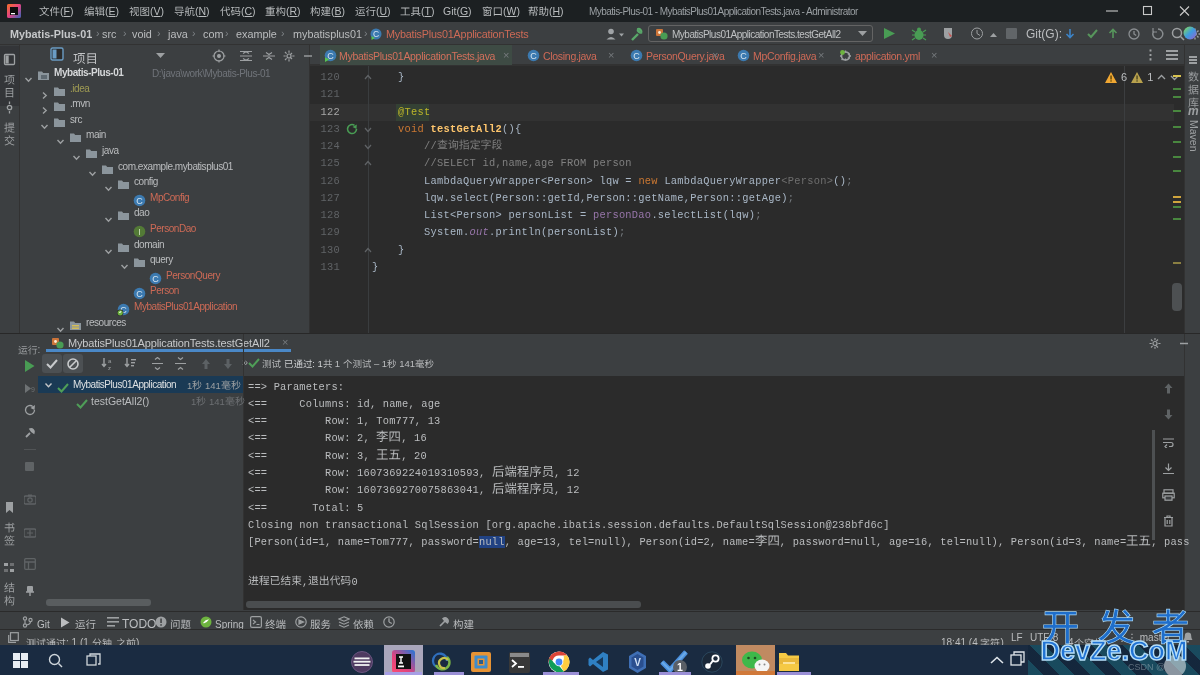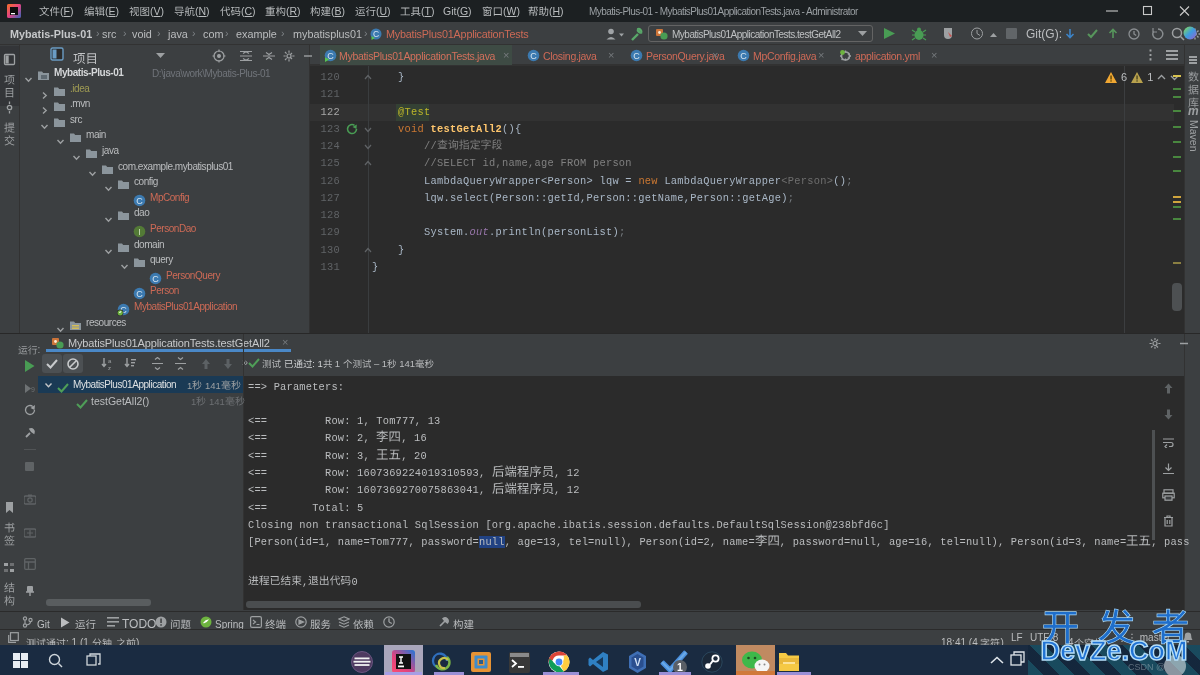--- a/index.html
+++ b/index.html
@@ -532,20 +532,21 @@
         <use href="#g67e5" x="0"></use>
         <use href="#g8be2" x="1000"></use>
         <use href="#g6307" x="2000"></use>
         <use href="#g5b9a" x="3000"></use>
         <use href="#g5b57" x="4000"></use>
         <use href="#g6bb5" x="5000"></use>
       </svg></div>
     <div class="abs mono" style="left:372px;top:155.2px"><span style="color:#808080">        //SELECT id,name,age FROM person</span></div>
     <div class="abs mono" style="left:372px;top:172.5px"><span style="color:#a9b7c6">        LambdaQueryWrapper&lt;Person&gt; lqw = </span><span style="color:#cc7832">new </span><span style="color:#a9b7c6">LambdaQueryWrapper</span><span style="color:#6e6e6e">&lt;Person&gt;</span><span style="color:#a9b7c6">()</span><span style="color:#777c80">;</span></div>
     <div class="abs mono" style="left:372px;top:189.8px"><span style="color:#a9b7c6">        lqw.select(Person::getId,Person::getName,Person::getAge)</span><span style="color:#777c80">;</span></div>
+    <div class="abs mono" style="left:372px;top:207.0px"><span style="color:#a9b7c6">        List&lt;Person&gt; personList = </span><span style="color:#9876aa">personDao</span><span style="color:#a9b7c6">.selectList(lqw)</span><span style="color:#777c80">;</span></div>
     <div class="abs mono" style="left:372px;top:224.2px"><span style="color:#a9b7c6">        System.</span><span style="color:#9876aa;font-style:italic">out</span><span style="color:#a9b7c6">.println(personList)</span><span style="color:#777c80">;</span></div>
     <div class="abs mono" style="left:372px;top:241.5px"><span style="color:#a9b7c6">    }</span></div>
     <div class="abs mono" style="left:372px;top:258.8px"><span style="color:#a9b7c6">}</span></div>
 <div class="abs" style="left:1105px;top:70px;height:14px;display:flex;align-items:center;gap:4px;font-size:11px;color:#bbbdbf">
 <svg width="12" height="11" viewBox="0 0 12 11">
         <path d="M6 0 L12 11 H0Z" fill="#f0a732"></path>
         <rect x="5.4" y="3.5" width="1.3" height="4" fill="#503c00"></rect>
         <rect x="5.4" y="8.3" width="1.3" height="1.3" fill="#503c00"></rect>
       </svg>
       <span>6</span>
@@ -721,20 +722,21 @@
         <path d="M1 5 l3.5 3.5 L11 1" stroke="#4f9e58" stroke-width="2" fill="none"></path>
       </svg></div>
 <div class="abs" style="left:91px;top:395px;font-size:10.5px;color:#bbbdbf">testGetAll2()</div>
 <div class="abs" style="left:191px;top:396px;font-size:9.5px;color:#6d7073">1<svg class="cj" style="width:10.00px;height:10.00px;fill:#6d7073;vertical-align:-0.12em" viewBox="0 -880 1000 1000">
         <use href="#g79d2" x="0"></use>
       </svg> 141<svg class="cj" style="width:20.00px;height:10.00px;fill:#6d7073;vertical-align:-0.12em" viewBox="0 -880 2000 1000">
         <use href="#g6beb" x="0"></use>
         <use href="#g79d2" x="1000"></use>
       </svg></div>
 <div class="abs mono con" style="left:248px;top:378.5px;color:#bbbdbf">==&gt; Parameters: </div>
+    <div class="abs mono con" style="left:248px;top:395.8px;color:#bbbdbf">&lt;==     Columns: id, name, age</div>
     <div class="abs mono con" style="left:248px;top:413.1px;color:#bbbdbf">&lt;==         Row: 1, Tom777, 13</div>
     <div class="abs mono con" style="left:248px;top:430.4px;color:#bbbdbf">&lt;==         Row: 2, <svg class="cj" style="width:24.88px;height:12.44px;fill:#bbbdbf;vertical-align:-0.12em" viewBox="0 -880 2000 1000">
         <use href="#g674e" x="0"></use>
         <use href="#g56db" x="1000"></use>
       </svg>, 16</div>
     <div class="abs mono con" style="left:248px;top:447.7px;color:#bbbdbf">&lt;==         Row: 3, <svg class="cj" style="width:24.88px;height:12.44px;fill:#bbbdbf;vertical-align:-0.12em" viewBox="0 -880 2000 1000">
         <use href="#g738b" x="0"></use>
         <use href="#g4e94" x="1000"></use>
       </svg>, 20</div>
     <div class="abs mono con" style="left:248px;top:465.0px;color:#bbbdbf">&lt;==         Row: 1607369224019310593, <svg class="cj" style="width:62.20px;height:12.44px;fill:#bbbdbf;vertical-align:-0.12em" viewBox="0 -880 5000 1000">

